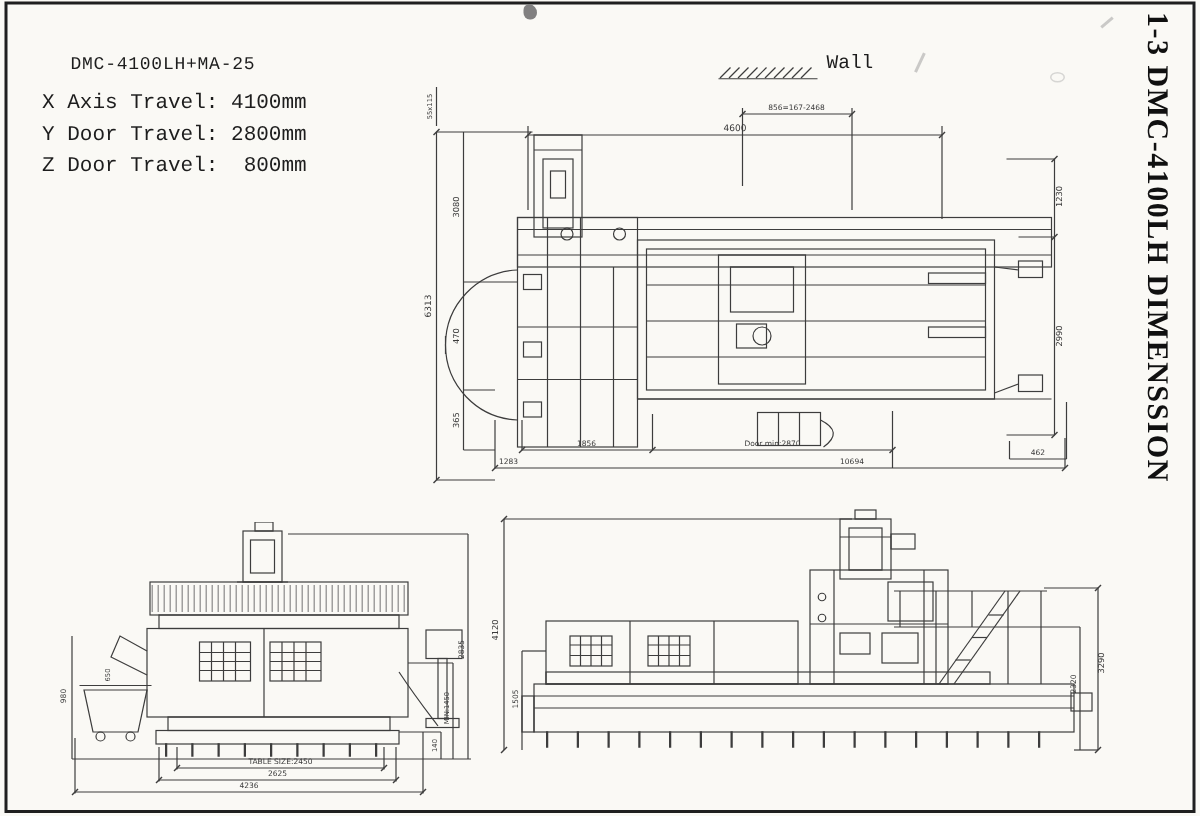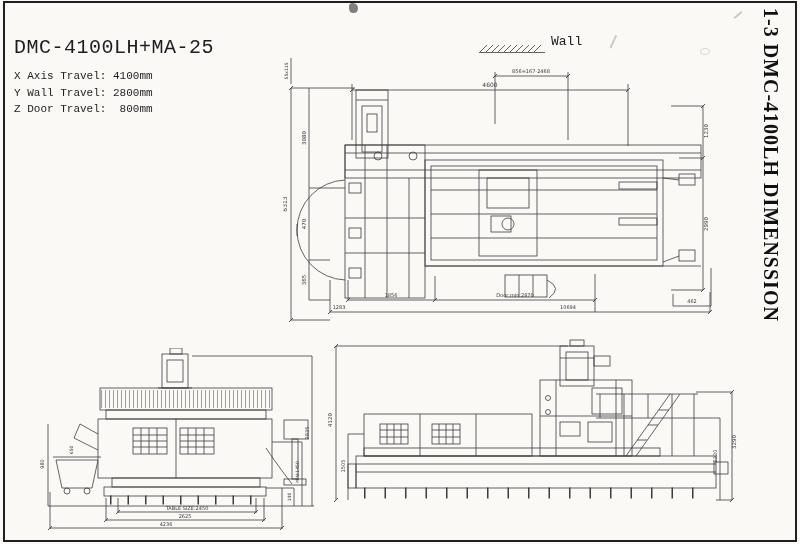--- a/index.html
+++ b/index.html
@@ -3,22 +3,22 @@
 <meta charset="utf-8">
 <style>
   html,body{margin:0;padding:0;background:#e8e6e0;}
   .page{position:relative;width:800px;height:544px;background:#faf9f5;overflow:hidden;
         font-family:"Liberation Sans",sans-serif;}
   .frame{position:absolute;inset:1px 3px 2px 3px;border:2px solid #1f1f1f;pointer-events:none;}
 
   
   .header{position:absolute;left:14px;top:36px;color:#1d1d1d;
           font-family:"Liberation Mono","DejaVu Sans Mono",monospace;}
-  .model{font-size:20px;letter-spacing:.5px;margin-bottom:9px;}
-  .spec{font-size:11px;line-height:1.5;white-space:pre;}
+  .model{font-size:12px;letter-spacing:.5px;margin-bottom:9px;margin-left:33px;}
+  .spec{font-size:14px;margin-left:14px;line-height:1.5;white-space:pre;}
 
   
   .sidebar{position:absolute;right:18px;top:8px;writing-mode:vertical-rl;
            font-family:"Liberation Serif","DejaVu Serif",serif;font-weight:700;
            font-size:20px;letter-spacing:1px;color:#101010;}
 
   
   svg{position:absolute;}
   .plan{left:283px;top:28px;}
   .front{left:40px;top:348px;}
@@ -40,21 +40,21 @@
 </style>
 </head>
 <body>
 
 <div class="page">
   <div class="frame"></div>
 
   <div class="header">
     <div class="model">DMC-4100LH+MA-25</div>
     <div class="spec">X Axis Travel: 4100mm</div>
-    <div class="spec">Y Wall Travel: 2800mm</div>
+    <div class="spec">Y Door Travel: 2800mm</div>
     <div class="spec">Z Door Travel:  800mm</div>
   </div>
 
   <div class="sidebar">1-3 DMC-4100LH DIMENSSION</div>
 
   <svg class="plan" width="462" height="307" viewBox="0 0 462 307">
 
     <g>
       <line x1="196" y1="24.5" x2="262" y2="24.5"></line>
       <line x1="197" y1="24" x2="204" y2="17"></line>

